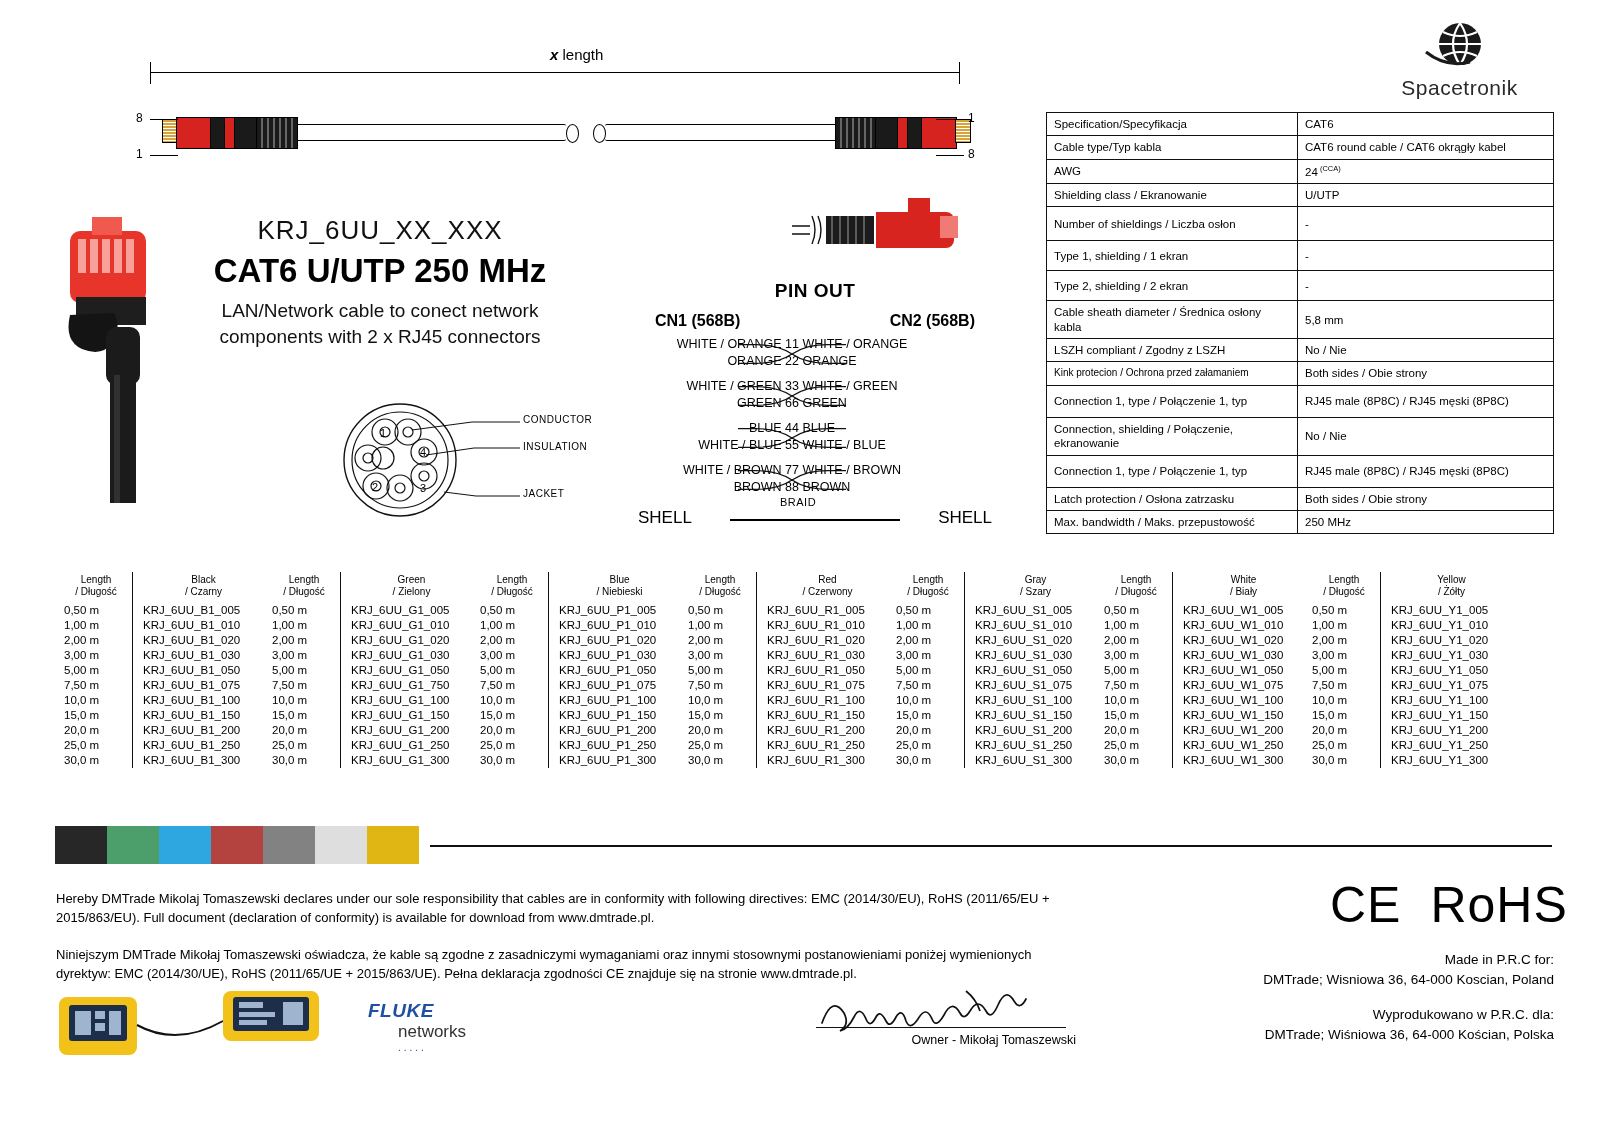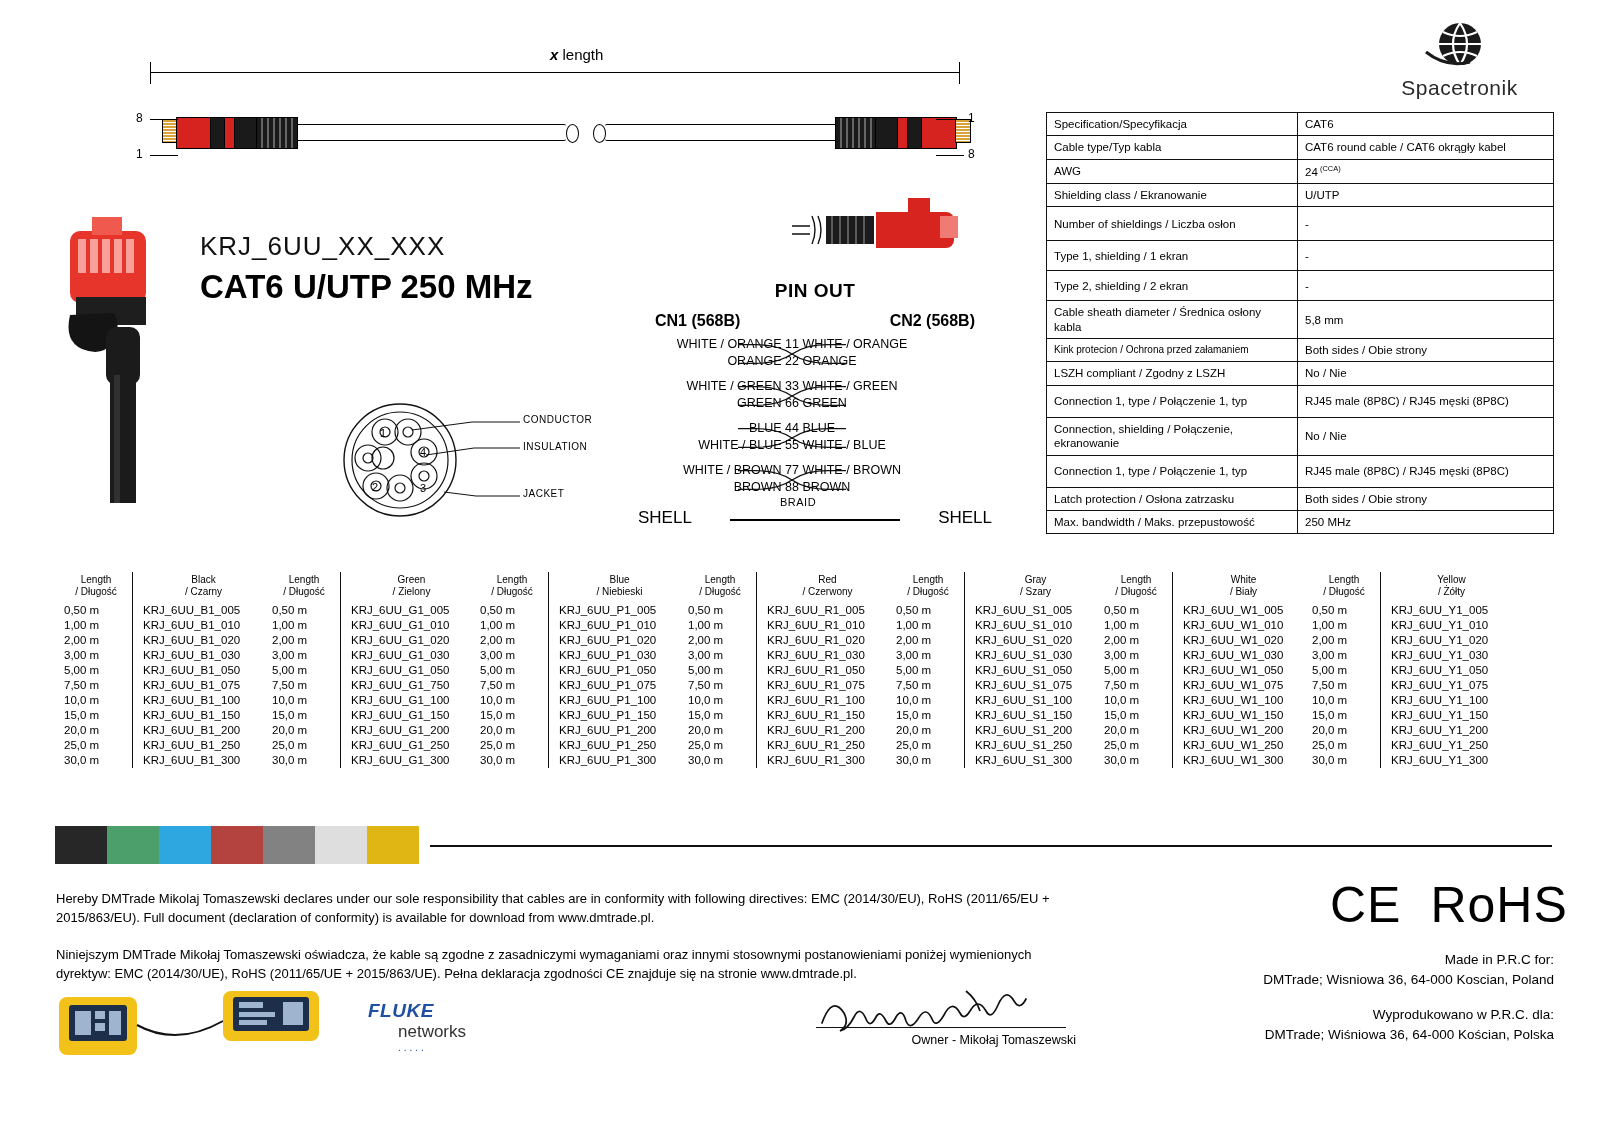--- a/index.html
+++ b/index.html
@@ -32,21 +32,21 @@
   .pin-no{position:absolute;font-size:12px;}
   .leader{position:absolute;background:#000;height:1px;}
 
   
   .conn-icon{position:absolute;left:790px;top:190px;width:210px;height:70px;}
 
   
   .photo{position:absolute;left:62px;top:215px;width:115px;height:290px;}
 
   
-  .title-block{position:absolute;left:200px;top:215px;width:360px;text-align:left;margin-top:16px;}
+  .title-block{position:absolute;left:200px;top:215px;width:360px;text-align:center;}
   .model{font-size:26px;letter-spacing:1px;color:#111;}
   .maintitle{font-size:33px;font-weight:bold;margin-top:6px;}
   .subtitle{font-size:19px;line-height:1.35;margin-top:8px;color:#111;}
 
   
   .cross{position:absolute;left:340px;top:400px;width:230px;height:120px;}
   .cross-label{position:absolute;font-size:10px;letter-spacing:.5px;}
 
   
   .pinout{position:absolute;left:620px;top:280px;width:390px;height:270px;}
@@ -202,20 +202,21 @@
       <path d="M8 100 q-6 26 12 34 q20 8 30 -6 q10 -16 2 -30 z" fill="#141414"></path>
       <rect x="44" y="112" width="34" height="58" rx="10" fill="#1b1b1b"></rect>
       <rect x="48" y="160" width="26" height="128" fill="#1b1b1b"></rect>
       <rect x="52" y="160" width="6" height="128" fill="#3a3a3a" opacity=".7"></rect>
     </svg>
   </div>
 
   <div class="title-block">
     <div class="model">KRJ_6UU_XX_XXX</div>
     <div class="maintitle">CAT6 U/UTP 250 MHz</div>
+    <div class="subtitle">LAN/Network cable to conect network components with 2 x RJ45 connectors</div>
   </div>
 
   <div class="cross">
     <svg width="230" height="120" viewBox="0 0 230 120">
       <circle cx="60" cy="60" r="56" fill="none" stroke="#111" stroke-width="1.4"></circle>
       <circle cx="60" cy="60" r="48" fill="none" stroke="#111" stroke-width="1.2"></circle>
       <g fill="none" stroke="#111" stroke-width="1.2">
         <circle cx="45" cy="32" r="13"></circle>
           <circle cx="68" cy="32" r="13"></circle>
         <circle cx="84" cy="52" r="13"></circle>
@@ -358,26 +359,26 @@
         </tr>
       <tr style="height:30px;">
           <td>Type 2, shielding / 2 ekran</td>
           <td>-</td>
         </tr>
       <tr style="height:34px;">
           <td>Cable sheath diameter / Średnica osłony kabla</td>
           <td>5,8 mm</td>
         </tr>
       <tr>
+          <td>LSZH compliant / Zgodny z LSZH</td>
+          <td>No / Nie</td>
+        </tr>
+      <tr>
           <td style="font-size:10px;">Kink protecion  /  Ochrona przed załamaniem</td>
           <td>Both sides / Obie strony</td>
-        </tr>
-      <tr>
-          <td>LSZH compliant / Zgodny z LSZH</td>
-          <td>No / Nie</td>
         </tr>
       <tr style="height:32px;">
           <td>Connection 1, type / Połączenie 1, typ</td>
           <td>RJ45 male (8P8C) / RJ45 męski (8P8C)</td>
         </tr>
       <tr style="height:32px;">
           <td>Connection, shielding / Połączenie, ekranowanie</td>
           <td>No / Nie</td>
         </tr>
       <tr style="height:32px;">

